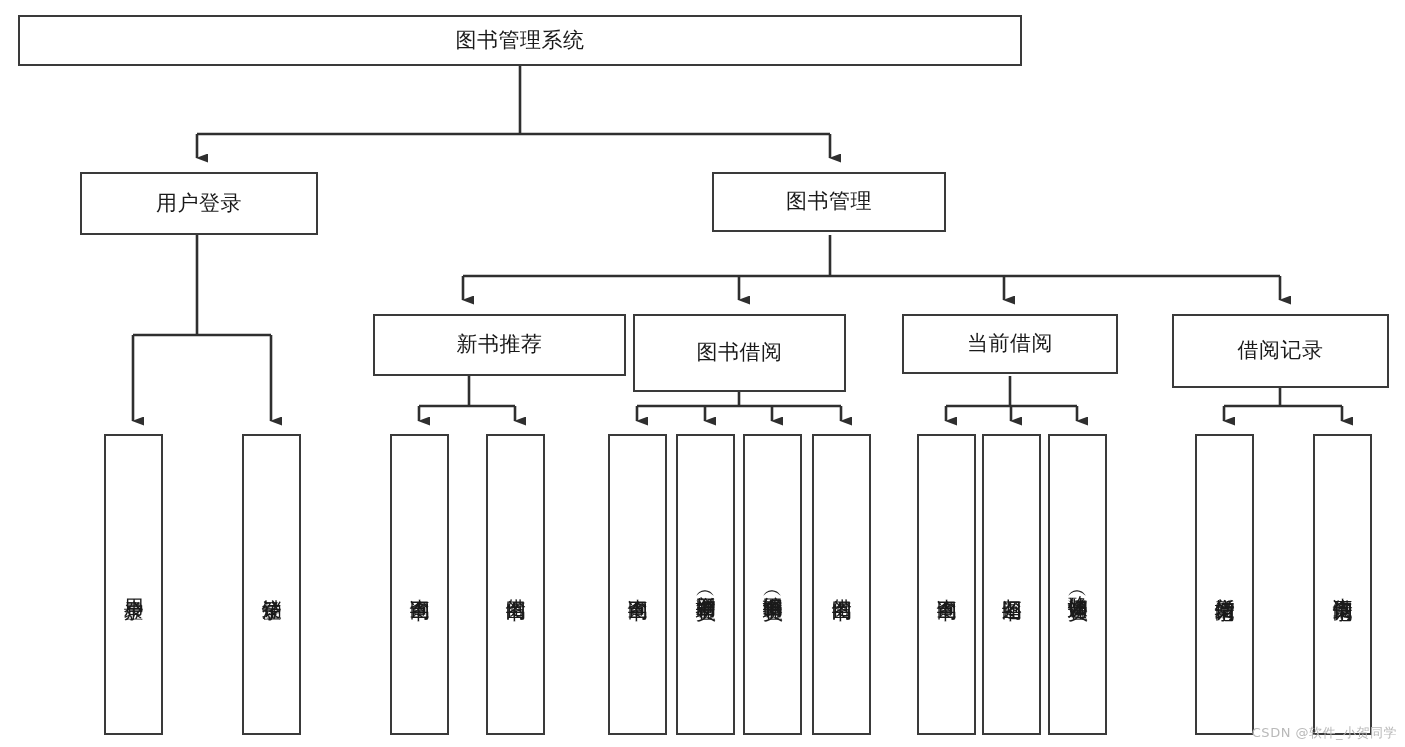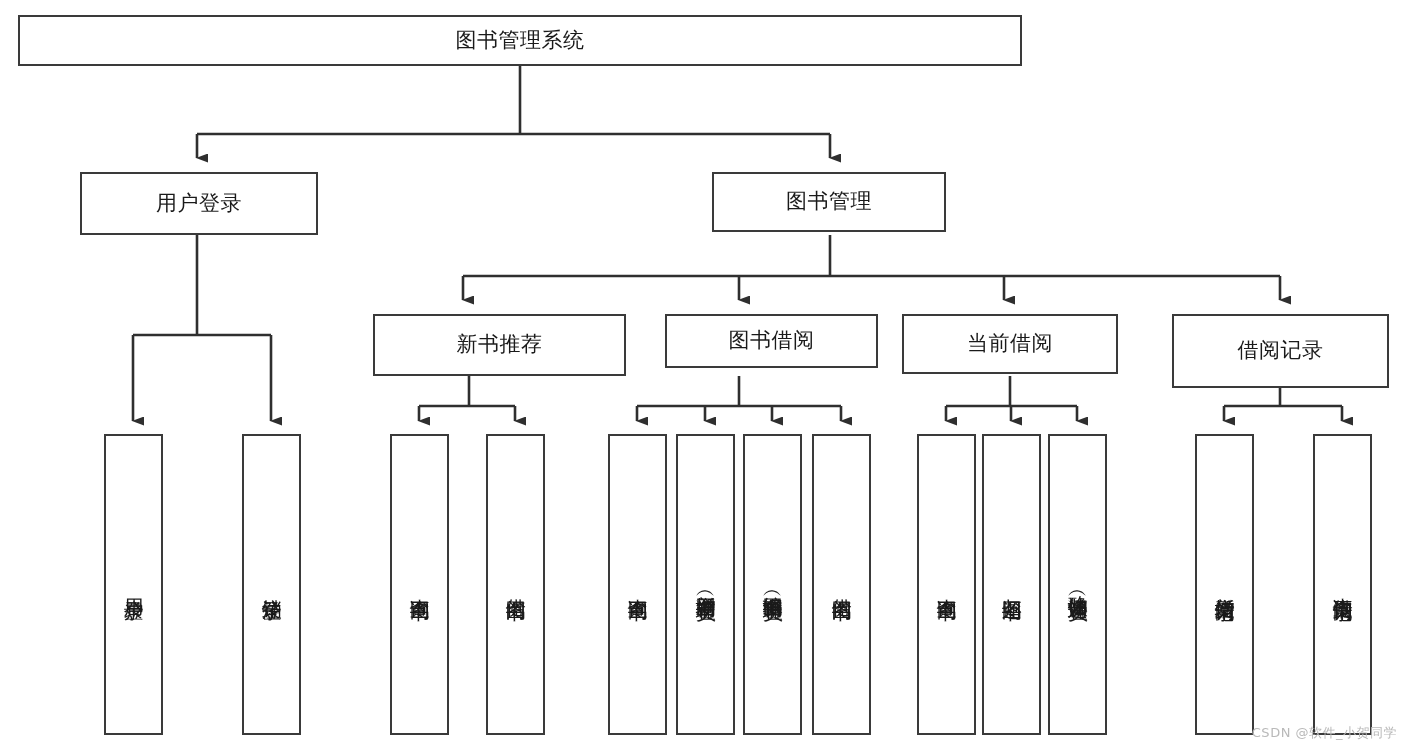--- a/index.html
+++ b/index.html
@@ -135,21 +135,21 @@
   <div class="node node-h" style="left:80px; top:172px; width:238px; height:63px;">
     <span class="node-label-h">用户登录</span>
   </div>
   <div class="node node-h" style="left:712px; top:172px; width:234px; height:60px;justify-content:center;">
     <span class="node-label-h">图书管理</span>
   </div>
 
   <div class="node node-h" style="left:361px; top:314px; width:253px; height:62px;margin-left:12px;">
     <span class="node-label-h">新书推荐</span>
   </div>
-  <div class="node node-h" style="left:665px; top:314px; width:213px; height:54px;text-align:right;">
+  <div class="node node-h" style="left:633px; top:314px; width:213px; height:78px;text-align:right;">
     <span class="node-label-h">图书借阅</span>
   </div>
   <div class="node node-h" style="left:902px; top:314px; width:216px; height:60px;">
     <span class="node-label-h">当前借阅</span>
   </div>
   <div class="node node-h" style="left:1172px; top:314px; width:217px; height:74px;">
     <span class="node-label-h">借阅记录</span>
   </div>
 
   <div class="node node-v" style="left:104px; top:434px; width:59px; height:301px;">

